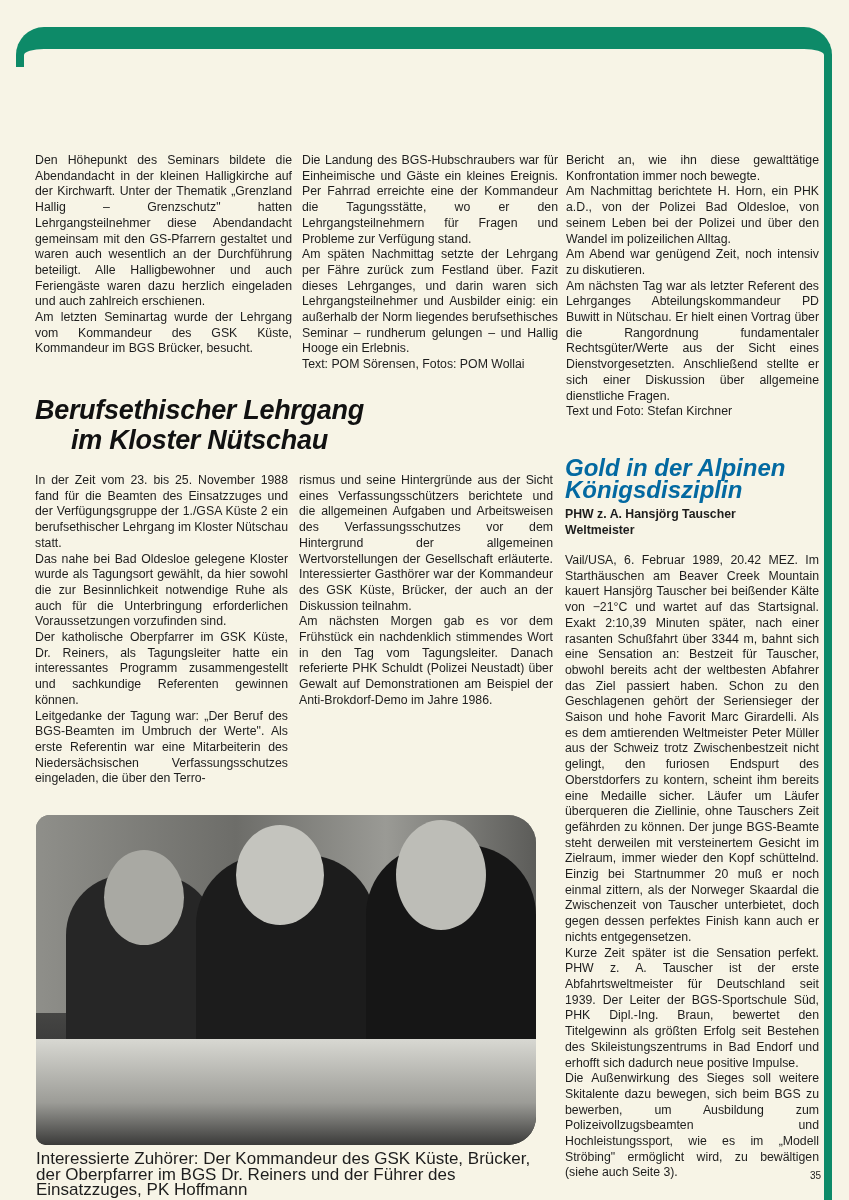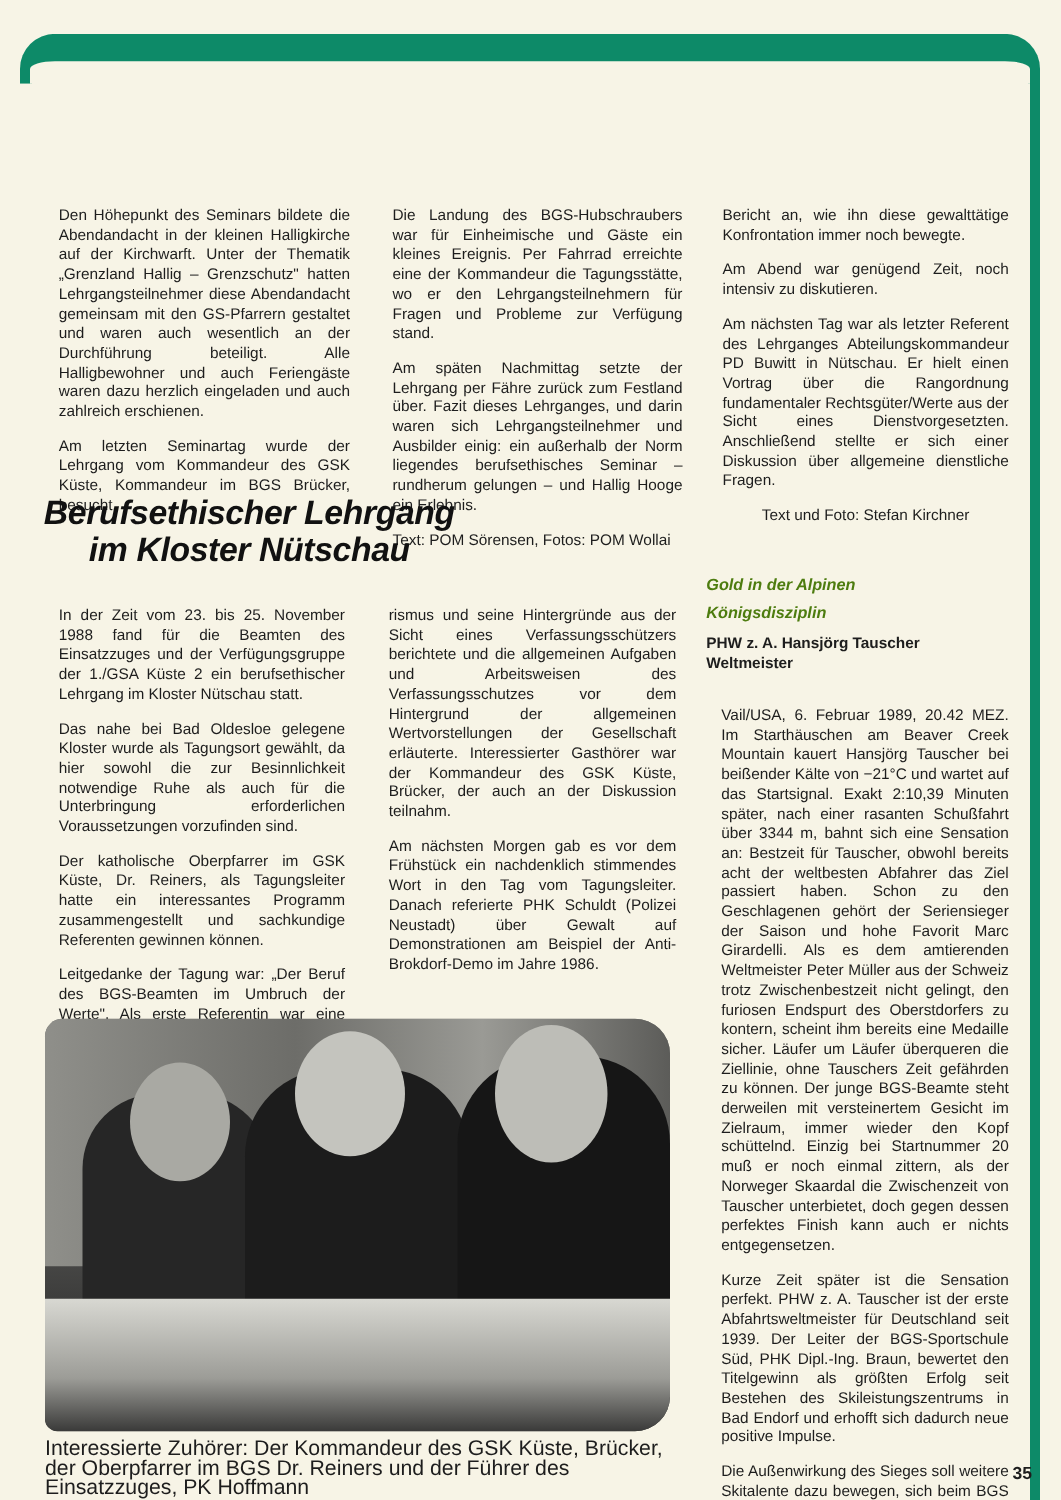--- a/index.html
+++ b/index.html
@@ -11,67 +11,68 @@
   }
   .frame-top {
     position:absolute; left:16px; top:27px; width:816px; height:40px;
     border-top:22px solid #0d8a68; border-left:8px solid #0d8a68; border-right:8px solid #0d8a68;
     border-radius:28px 28px 0 0; box-sizing:border-box;
   }
   .frame-right {
     position:absolute; left:824px; top:60px; width:8px; height:1140px; background:#0d8a68;
   }
   .col { position:absolute; font-size:12.3px; line-height:15.7px; text-align:justify; }
-  .col p { margin:12px; }
-  .col p.right { text-align:center; }
+  .col p { margin:0; }
+  .col p.right { text-align:left; }
   .h1 {
     position:absolute; left:35px; top:395px; margin:0;
     font-size:27px; line-height:30px; font-weight:bold; font-style:italic;
     letter-spacing:-0.3px; color:#111;text-align:center;
   }
   .h2 {
     position:absolute; left:565px; top:457px; margin:0;
-    font-size:13px; line-height:22px; font-weight:bold; font-style:italic; color:#4d7c0f;
+    font-size:24px; line-height:22px; font-weight:bold; font-style:italic; color:#0369a1;
   }
   .sub {
     position:absolute; left:565px; top:507px; font-size:12.3px; line-height:15.7px; font-weight:bold;
   }
   .photo {
     position:absolute; left:36px; top:815px; width:500px; height:330px;
     border-radius:14px 28px 28px 10px; overflow:hidden;
     background:linear-gradient(180deg,#7a7a76 0%,#5a5a58 40%,#3b3b3a 70%,#2a2a2a 100%);
   }
   .photo .wall { position:absolute; left:0; top:0; width:100%; height:60%; background:linear-gradient(90deg,#8f8f8a,#6d6d69 40%,#9a9a95 70%,#5c5c59); }
   .photo .table { position:absolute; left:0; top:68%; width:100%; height:32%; background:linear-gradient(180deg,#d8d8d2,#9c9c97 60%,#3a3a39); }
   .photo .p1 { position:absolute; left:30px; top:60px; width:150px; height:200px; border-radius:60px 60px 10px 10px; background:#262626; }
   .photo .p2 { position:absolute; left:160px; top:40px; width:180px; height:220px; border-radius:70px 70px 10px 10px; background:#1c1c1c; }
   .photo .p3 { position:absolute; left:330px; top:30px; width:170px; height:230px; border-radius:70px 70px 10px 10px; background:#161616; }
   .photo .head { position:absolute; border-radius:50%; background:#cfcfca; }
   .caption {
     position:absolute; left:36px; top:1151px; width:510px; font-size:17px; line-height:15.5px; 
   }
-  .pageno { position:absolute; left:810px; top:1170px; font-size:14px; font-weight:bold; }
+  .pageno { position:absolute; left:810px; top:1170px; font-size:10px; font-weight:normal; }
 </style>
 </head>
 <body>
 
 <div class="frame-top"></div>
 <div class="frame-right"></div>
 
 <div class="col" style="left:35px; top:153px; width:257px;">
   <p>Den Höhepunkt des Seminars bildete die Abendandacht in der kleinen Halligkirche auf der Kirchwarft. Unter der Thematik „Grenzland Hallig – Grenzschutz" hatten Lehrgangsteilnehmer diese Abendandacht gemeinsam mit den GS-Pfarrern gestaltet und waren auch wesentlich an der Durchführung beteiligt. Alle Halligbewohner und auch Feriengäste waren dazu herzlich eingeladen und auch zahlreich erschienen.</p>
   <p>Am letzten Seminartag wurde der Lehrgang vom Kommandeur des GSK Küste, Kommandeur im BGS Brücker, besucht.</p>
 </div>
 <div class="col" style="left:302px; top:153px; width:256px;">
   <p>Die Landung des BGS-Hubschraubers war für Einheimische und Gäste ein kleines Ereignis. Per Fahrrad erreichte eine der Kommandeur die Tagungsstätte, wo er den Lehrgangsteilnehmern für Fragen und Probleme zur Verfügung stand.</p>
   <p>Am späten Nachmittag setzte der Lehrgang per Fähre zurück zum Festland über. Fazit dieses Lehrganges, und darin waren sich Lehrgangsteilnehmer und Ausbilder einig: ein außerhalb der Norm liegendes berufsethisches Seminar – rundherum gelungen – und Hallig Hooge ein Erlebnis.</p>
   <p>Text: POM Sörensen, Fotos: POM Wollai</p>
 </div>
 <div class="col" style="left:566px; top:153px; width:253px;">
   <p>Bericht an, wie ihn diese gewalttätige Konfrontation immer noch bewegte.</p>
+  <p>Am Nachmittag berichtete H. Horn, ein PHK a.D., von der Polizei Bad Oldesloe, von seinem Leben bei der Polizei und über den Wandel im polizeilichen Alltag.</p>
   <p>Am Abend war genügend Zeit, noch intensiv zu diskutieren.</p>
   <p>Am nächsten Tag war als letzter Referent des Lehrganges Abteilungskommandeur PD Buwitt in Nütschau. Er hielt einen Vortrag über die Rangordnung fundamentaler Rechtsgüter/Werte aus der Sicht eines Dienstvorgesetzten. Anschließend stellte er sich einer Diskussion über allgemeine dienstliche Fragen.</p>
   <p class="right">Text und Foto: Stefan Kirchner</p>
 </div>
 
 <h1 class="h1">
   <span>Berufsethischer Lehrgang</span><br>
   <span>im Kloster Nütschau</span>
 </h1>
 

